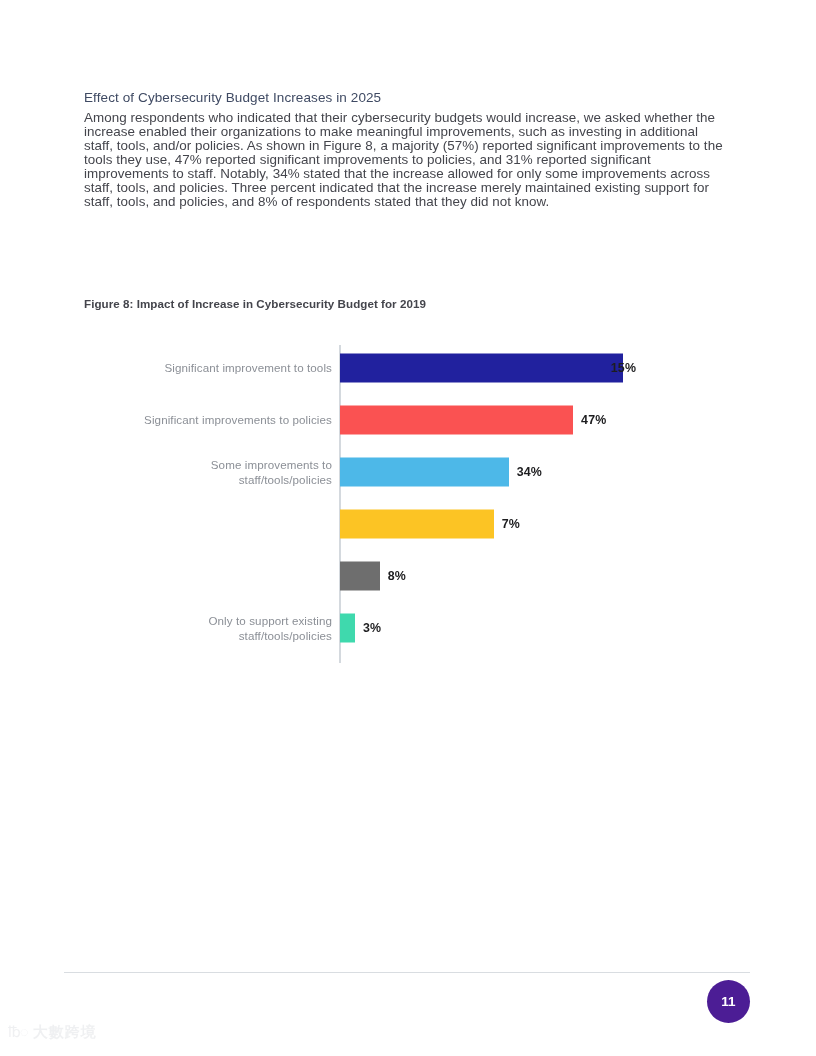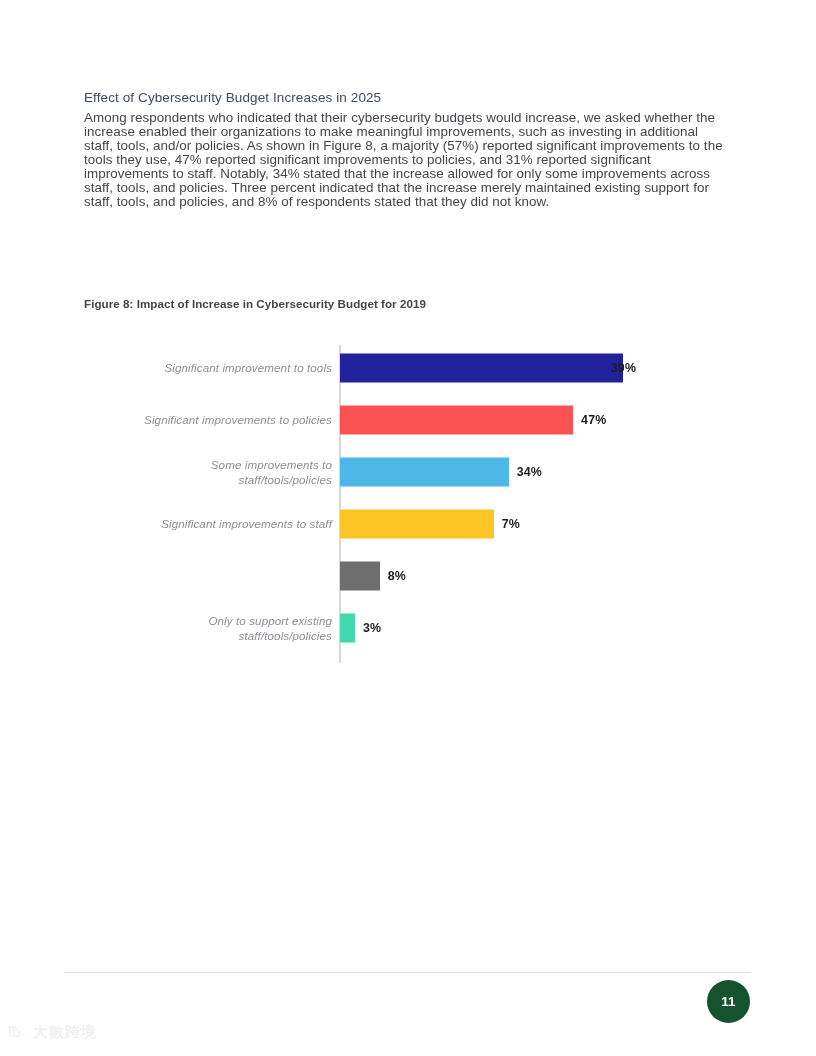--- a/index.html
+++ b/index.html
@@ -89,21 +89,20 @@
     right: 392px;
     width: 250px;
     text-align: right;
     font-size: 11.6px;
     line-height: 14.5px;
     color: #8b8f96;
     letter-spacing: .1px;
     top: 50%;
     transform: translateY(-50%);
     white-space: pre-line;
-    font-style: italic;
   }
 
   .bar {
     position: absolute;
     left: 256px;
     top: 50%;
     transform: translateY(-50%);
     height: 29px;
   }
 
@@ -138,21 +137,21 @@
     letter-spacing: .05px;
   }
 
   .page-badge {
     position: absolute;
     left: 707px;
     top: 980px;
     width: 43px;
     height: 43px;
     border-radius: 50%;
-    background: #14532d;
+    background: #4c1d95;
     color: #ffffff;
     font-size: 13.5px;
     font-weight: bold;
     display: flex;
     align-items: center;
     justify-content: center;
   }
 
   
   .watermark {
@@ -190,35 +189,34 @@
   </div>
 
   <div class="figure-caption">Figure 8: Impact of Increase in Cybersecurity Budget for 2019</div>
 
   <div class="chart">
     <div class="chart-axis"></div>
     <div id="bars-container">
         <div class="bar-row" style="top: 2px;">
           <div class="bar-label">Significant improvement to tools</div>
           <div class="bar" style="width: 282.72px; background: rgb(33, 33, 158);"></div>
-          <div class="bar-value" style="left: 526.72px; color: rgb(29, 29, 31);">39%</div>
+          <div class="bar-value" style="left: 526.72px; color: rgb(29, 29, 31);">15%</div>
         </div>
         <div class="bar-row" style="top: 54px;">
           <div class="bar-label">Significant improvements to policies</div>
           <div class="bar" style="width: 233.12px; background: rgb(250, 82, 82);"></div>
           <div class="bar-value" style="left: 497.12px;">47%</div>
         </div>
         <div class="bar-row" style="top: 106px;">
           <div class="bar-label">Some improvements to
 staff/tools/policies</div>
           <div class="bar" style="width: 168.64px; background: rgb(77, 184, 232);"></div>
           <div class="bar-value" style="left: 432.64px;">34%</div>
         </div>
         <div class="bar-row" style="top: 158px;">
-          <div class="bar-label">Significant improvements to staff</div>
           <div class="bar" style="width: 153.76px; background: rgb(252, 196, 36);"></div>
           <div class="bar-value" style="left: 417.76px;">7%</div>
         </div>
         <div class="bar-row" style="top: 210px;">
           <div class="bar" style="width: 39.68px; background: rgb(110, 110, 110);"></div>
           <div class="bar-value" style="left: 303.68px;">8%</div>
         </div>
         <div class="bar-row" style="top: 262px;">
           <div class="bar-label">Only to support existing
 staff/tools/policies</div>

